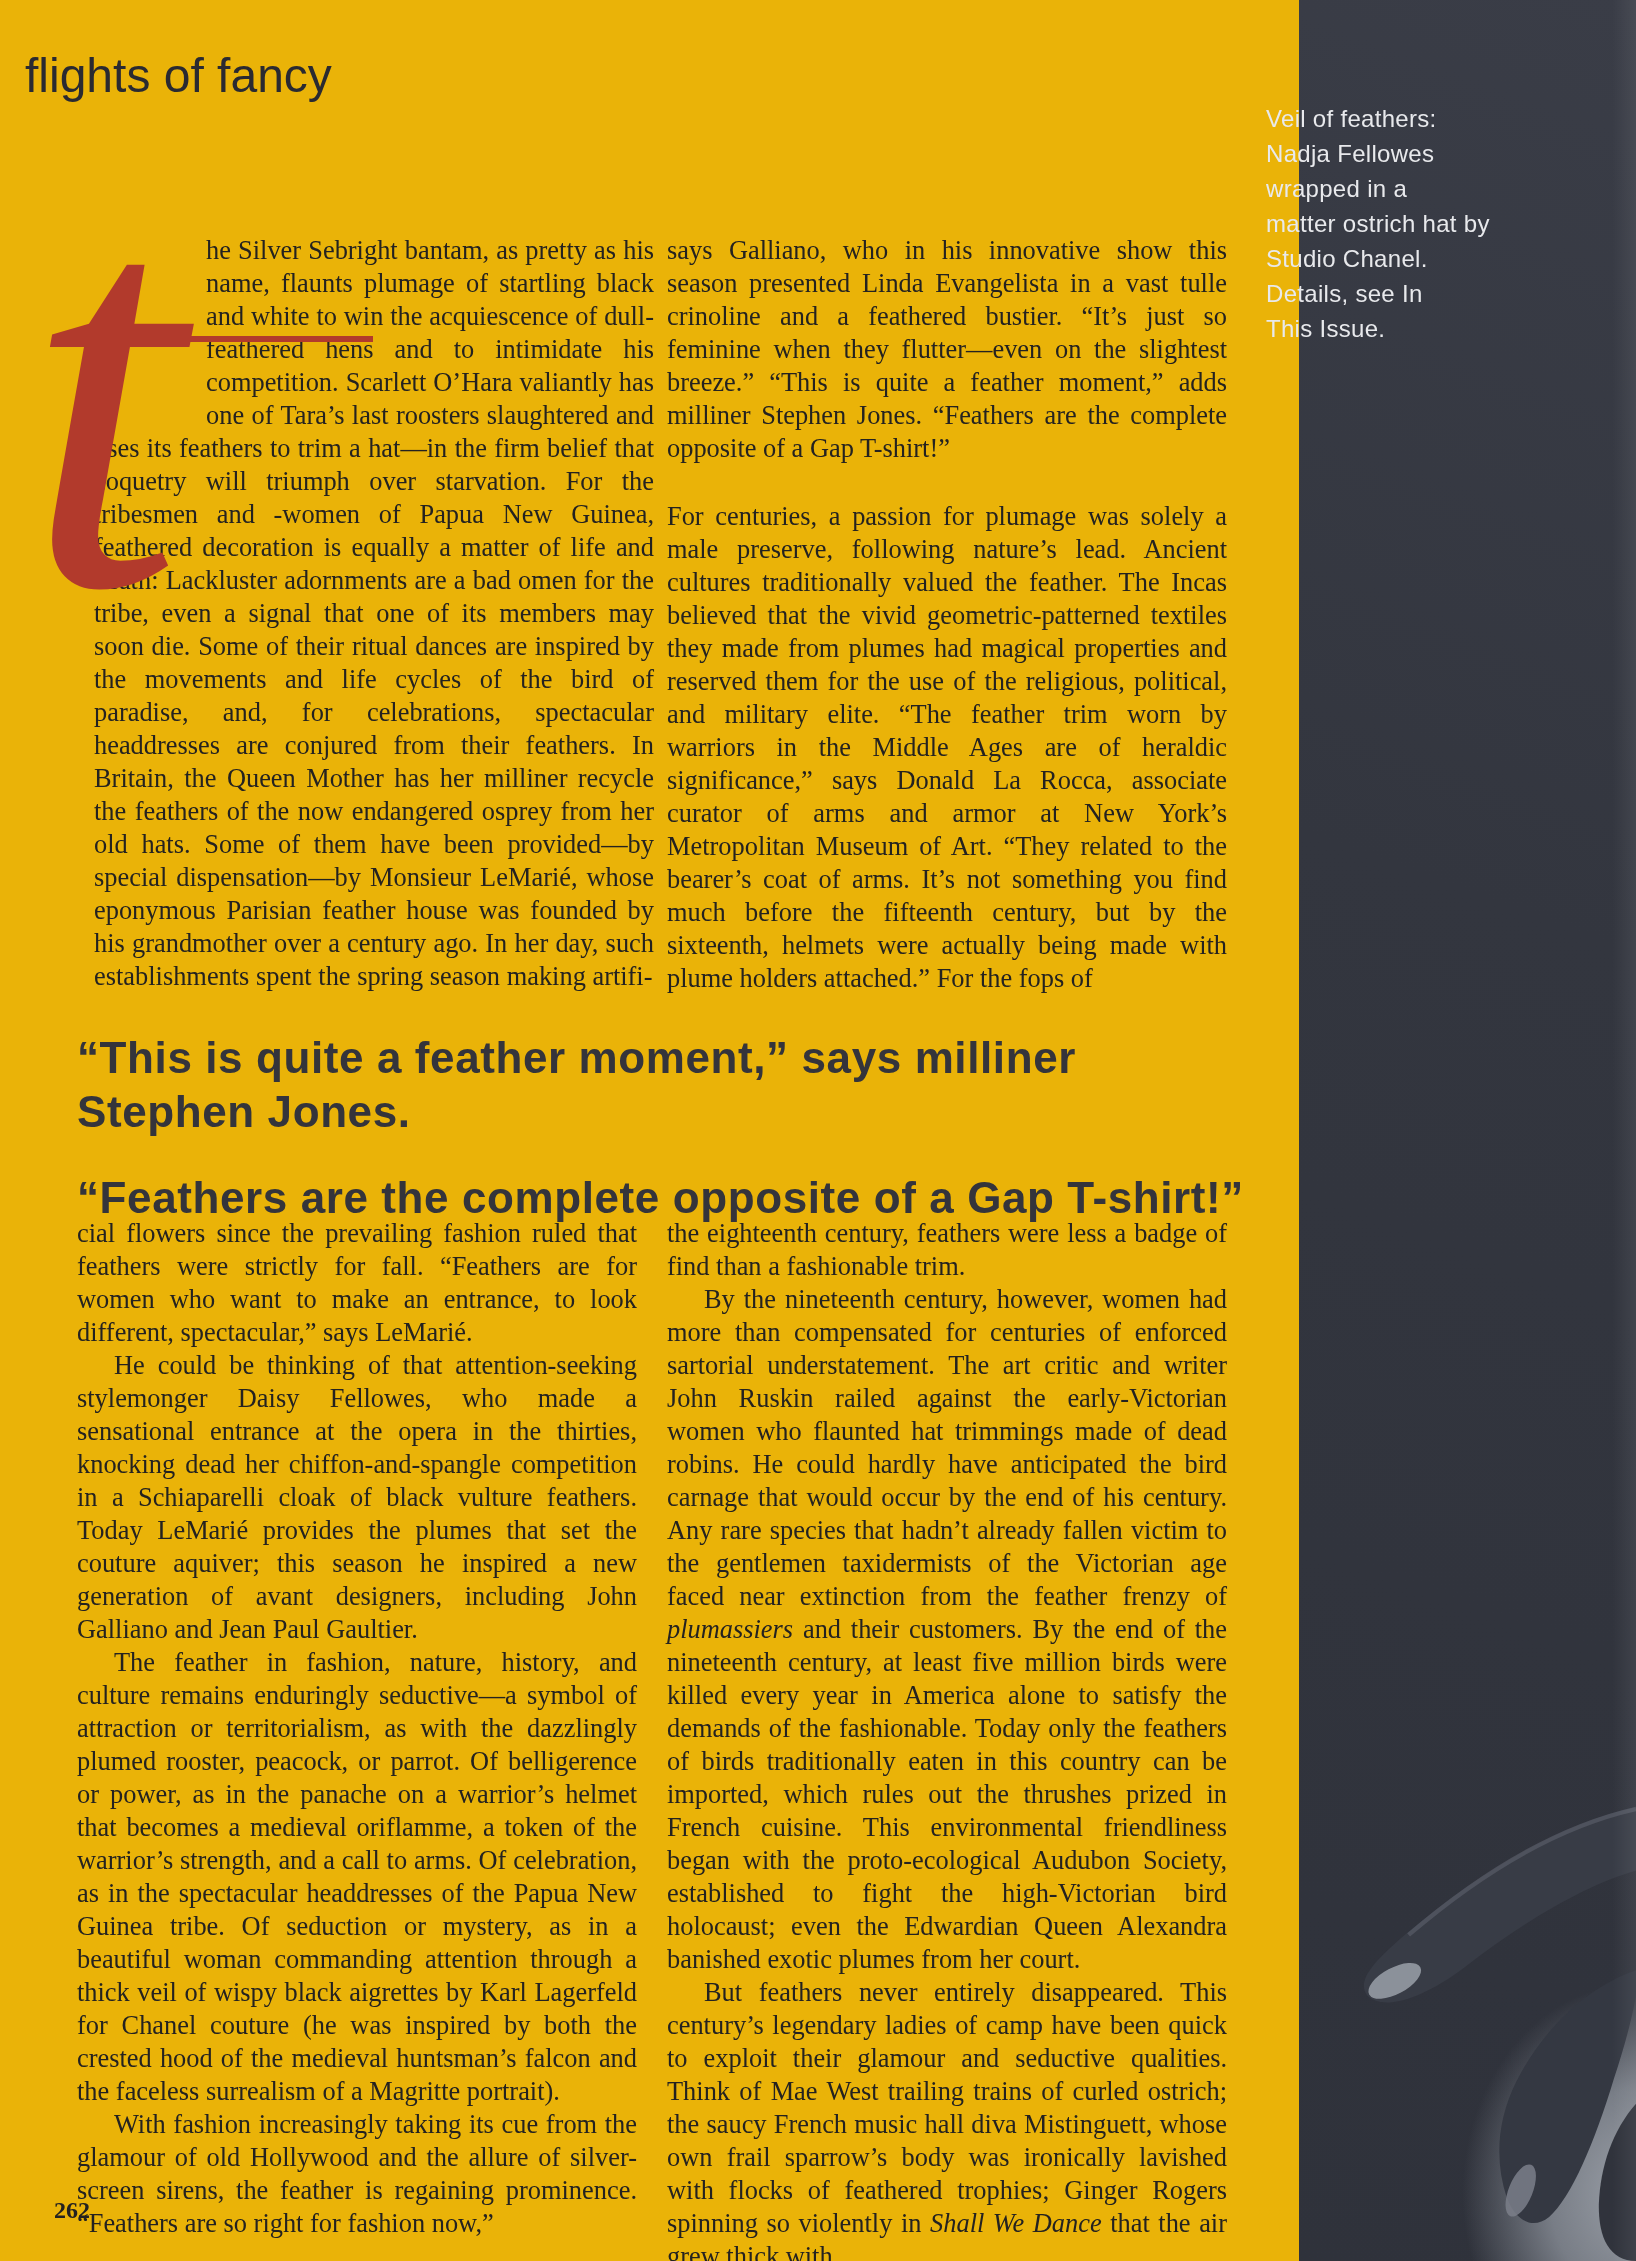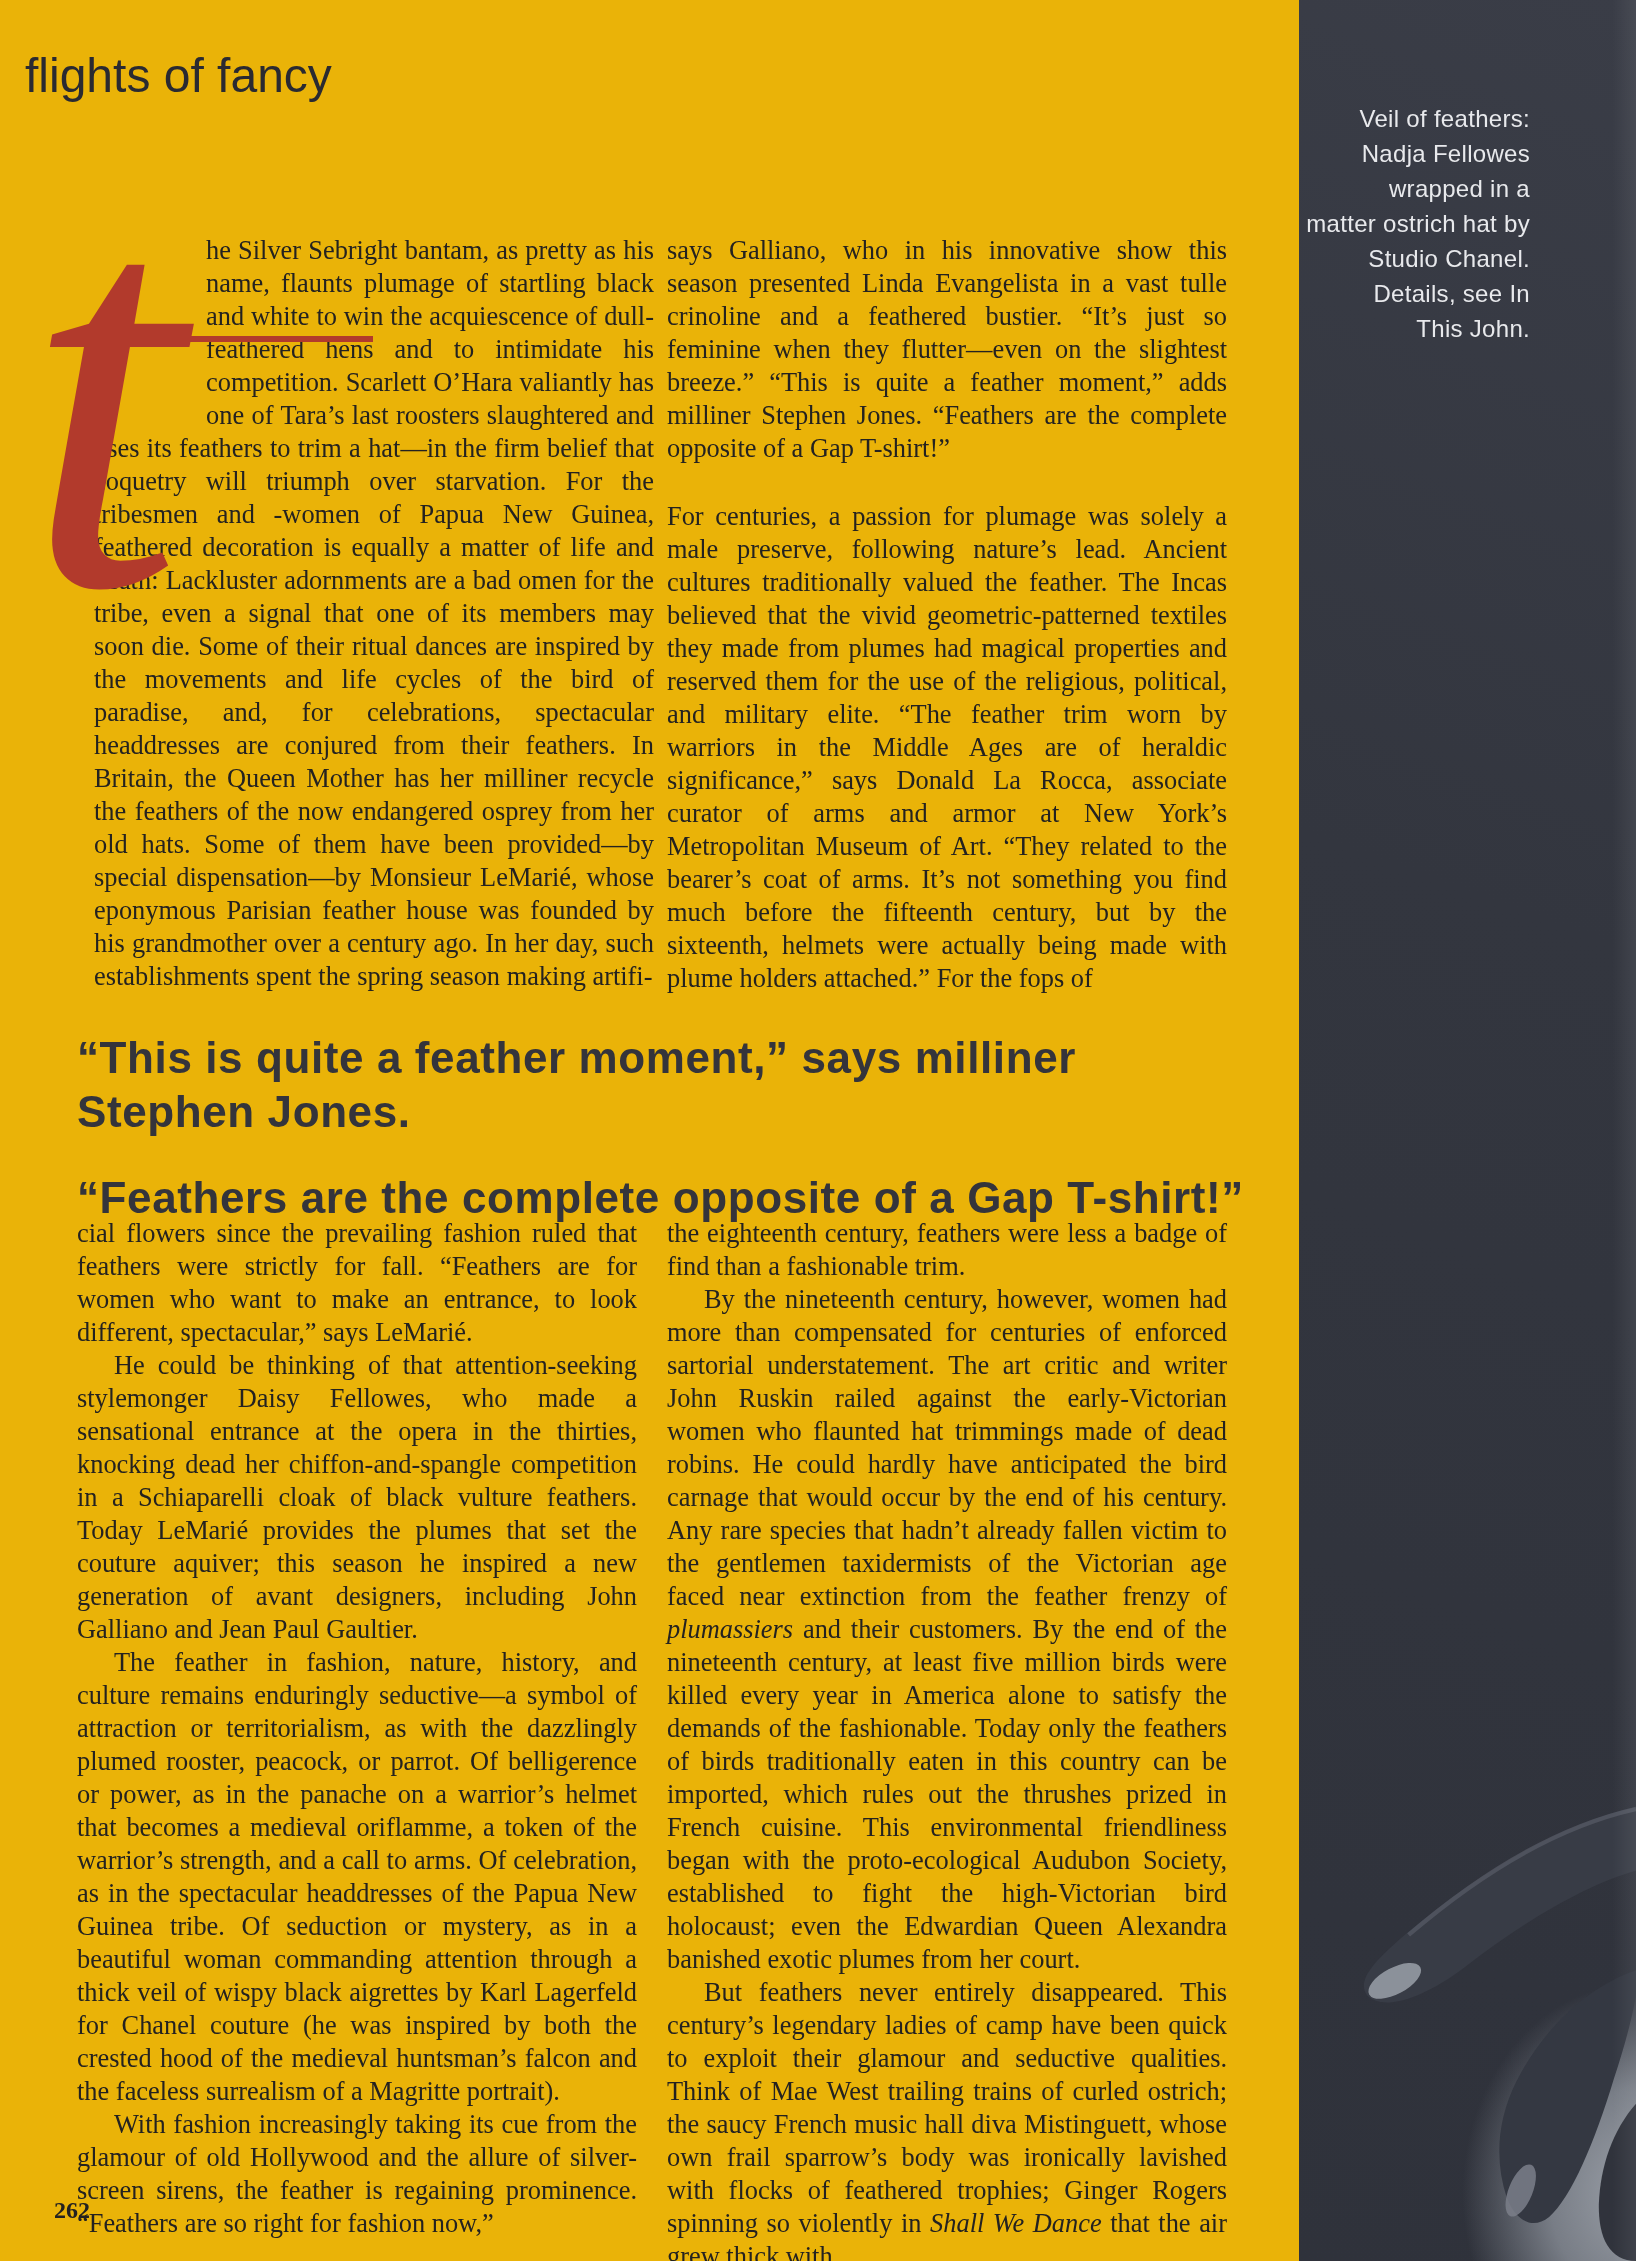--- a/index.html
+++ b/index.html
@@ -57,21 +57,21 @@
   }
   .photo-panel .edge-light {
     position:absolute; right:0; top:0; width:100%; height:100%;
     background:linear-gradient(to right, rgba(255,255,255,0) 93%, rgba(255,255,255,0.07) 100%);
     pointer-events:none;
   }
   .photo-caption {
     position:absolute; right:106px; top:101px; width:264px;
     font-family:"Liberation Sans", sans-serif;
     font-size:24px; line-height:35px; letter-spacing:0.3px;
-    color:#e8e9ec; text-align:right;
+    color:#e8e9ec; 
   }
   .hand-svg { position:absolute; left:0; bottom:0; width:337px; height:598px; }
   
   .page-number {
     position:absolute; left:54px; top:2197px;
     font-size:24px; font-weight:bold; color:#242220;
     font-family:"Liberation Serif", serif;
   }
   em { font-style:italic; }
 </style>
@@ -123,20 +123,20 @@
       <path d="M535 700 C 498 742, 478 800, 476 860 C 475 915, 494 950, 535 950 Z" fill="#30333c"></path>
     </svg>
     <div class="edge-light"></div>
     <div class="photo-caption">
       <div>Veil of feathers:</div>
       <div>Nadja Fellowes</div>
       <div>wrapped in a</div>
       <div>matter ostrich hat by</div>
       <div>Studio Chanel.</div>
       <div>Details, see In</div>
-      <div>This John.</div>
+      <div>This Issue.</div>
     </div>
   </div>
 
   <div class="page-number">262</div>
 
 </div>
 
 
 </body></html>

